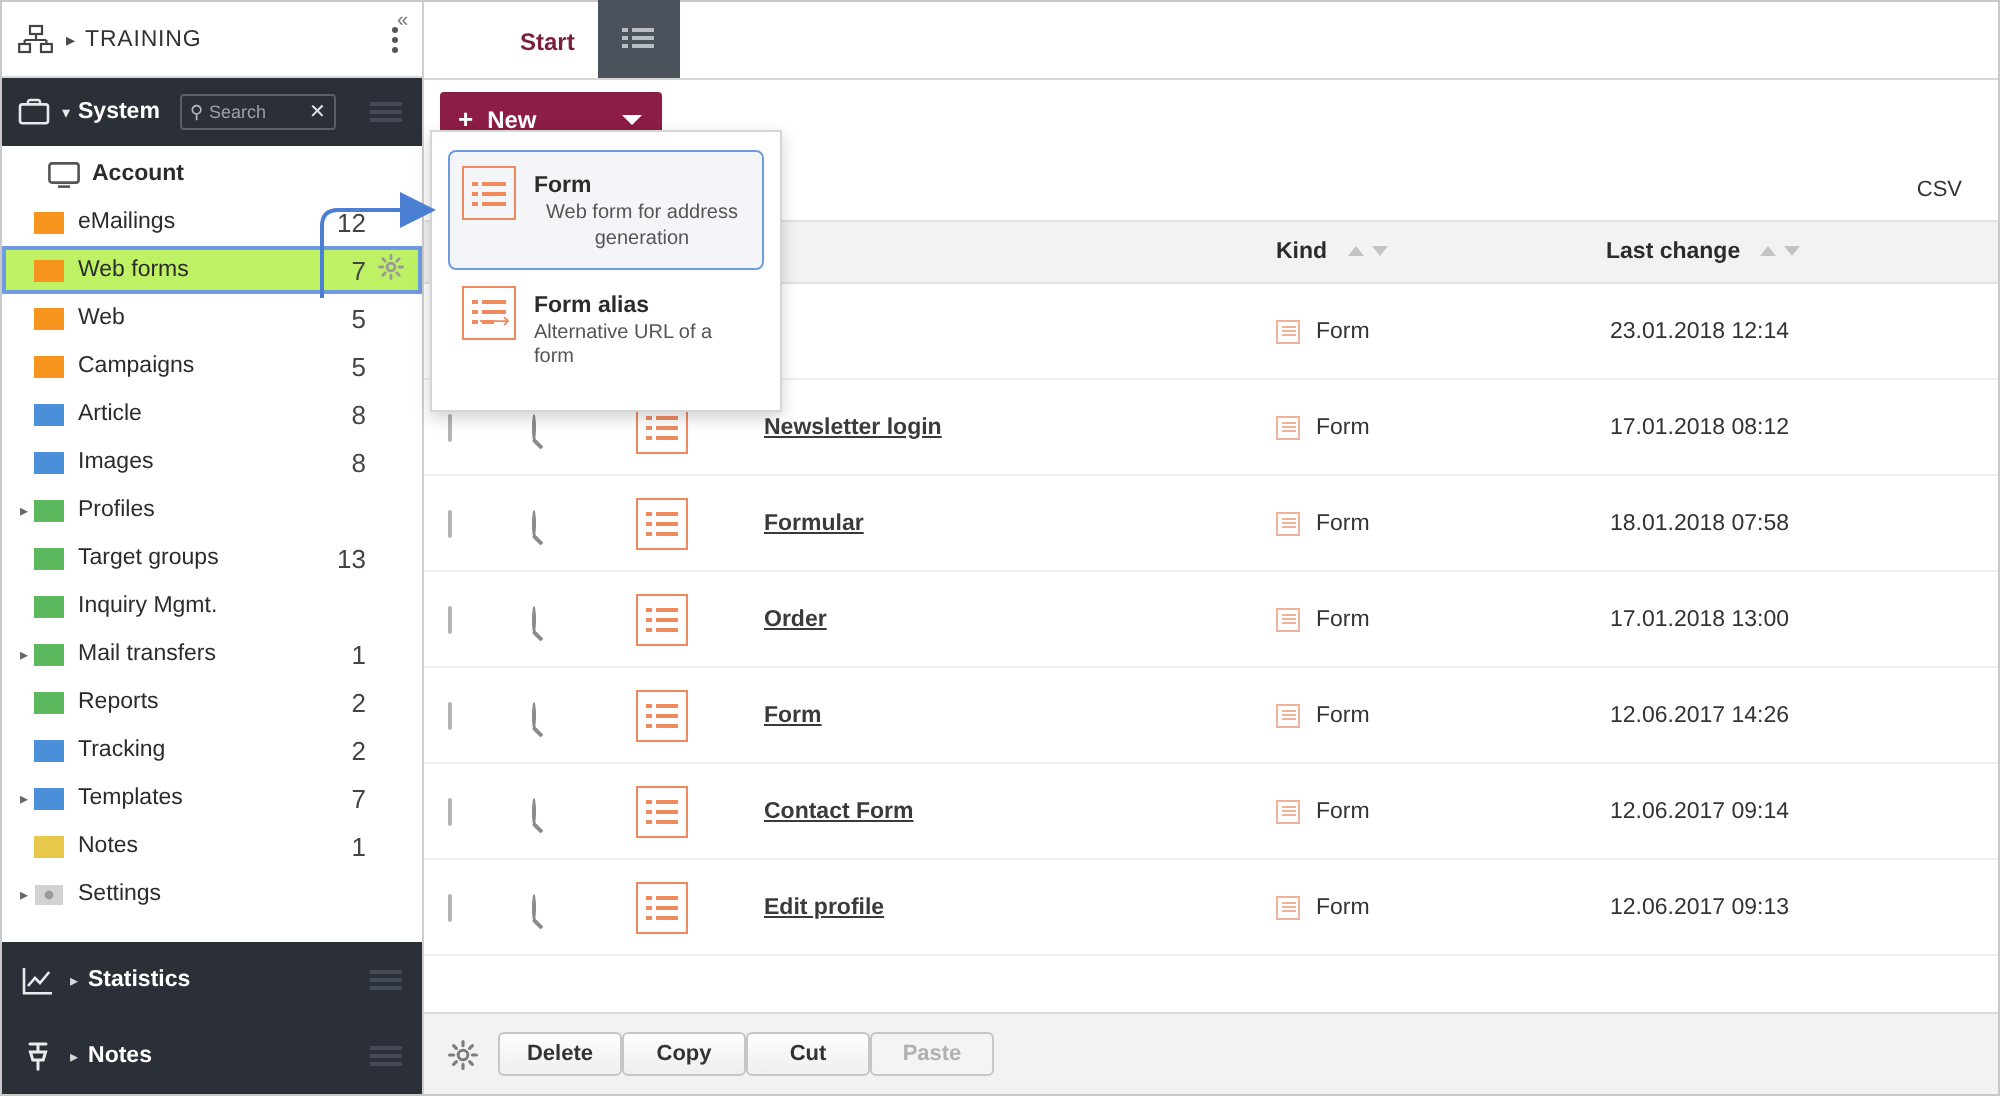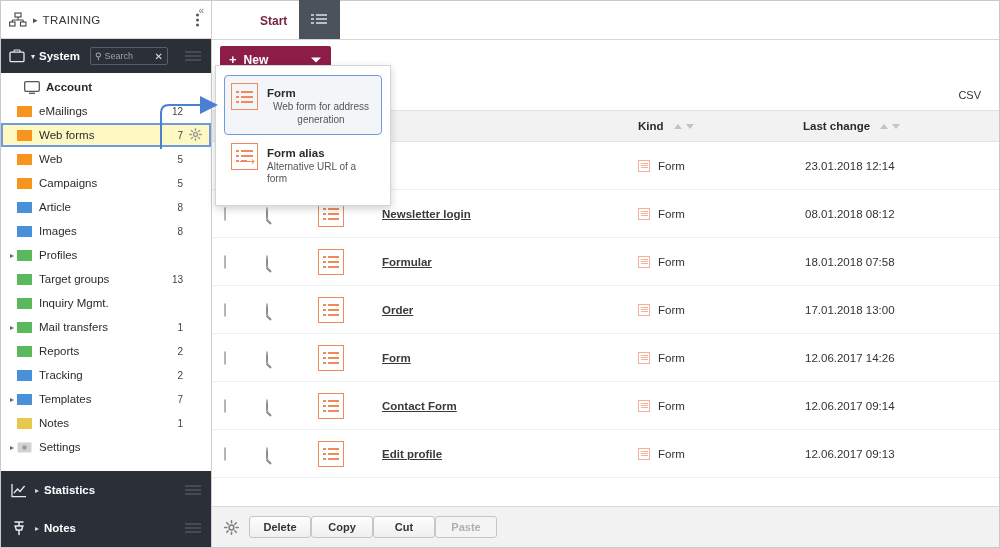--- a/index.html
+++ b/index.html
@@ -89,26 +89,26 @@
     padding-left: 6px; padding-right: 8px;
     font-size: 11.5px; color: #2b2b2b;
     position: relative;
     cursor: pointer;
   }
   .sb-row .twisty {
     width: 10px; flex: 0 0 10px; font-size: 8px; color: #666; text-align: center;
   }
   .sb-row .fld { width: 22px; flex: 0 0 22px; display:flex; align-items:center; }
   .sb-row .lbl { flex: 1 1 auto; white-space: nowrap; }
-  .sb-row .cnt { font-size: 10px; color: #444; margin-left: 17px; }
+  .sb-row .cnt { font-size: 13px; color: #444; margin-left: 17px; }
   .sb-row .gear { width: 14px; margin-left: 6px; flex: 0 0 14px; }
   .sb-row.account { padding-left: 23px; font-weight: bold; }
   .sb-row.account .lbl { font-size: 11.5px; color: #2b2b2b; }
   .sb-row.selected {
-    background: #fef9c3;
+    background: #bef264;
     outline: 2px solid #6f9ce0;
     outline-offset: -2px;
     z-index: 3;
   }
 
   
   .folder { width: 15px; height: 11px; position: relative; display:inline-block; }
   .folder::before {
     content:""; position:absolute; left:0; top:1px; width:6px; height:3px;
     background: inherit; border-radius: 1px 1px 0 0;
@@ -665,21 +665,21 @@
             <span class="name-link">Newsletter login</span>
           </div>
           <div class="col-kind kind-cell">
             <span class="kind-mini">
               <s></s>
               <s></s>
               <s></s>
             </span>
             <span>Form</span>
           </div>
-          <div class="col-date date-cell">08.01.2018 08:12</div>
+          <div class="col-date date-cell">17.01.2018 08:12</div>
         </div>
         <div class="trow">
           <div class="col-cb"><span class="cb"></span></div>
           <div class="col-mag"><span class="mag"></span></div>
           <div class="col-name name-cell">
             <span class="form-icon">
               <span class="fl">
                 <b></b>
                 <s></s>
               </span>

